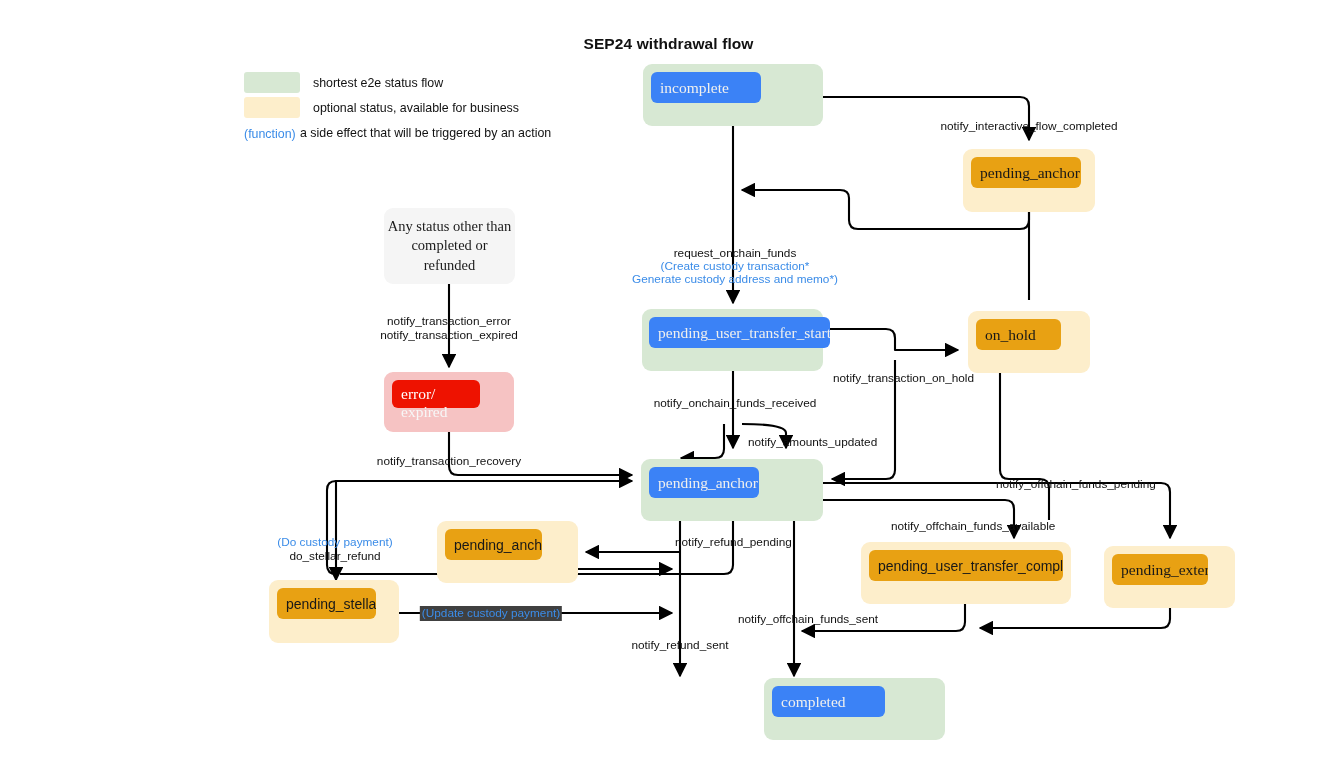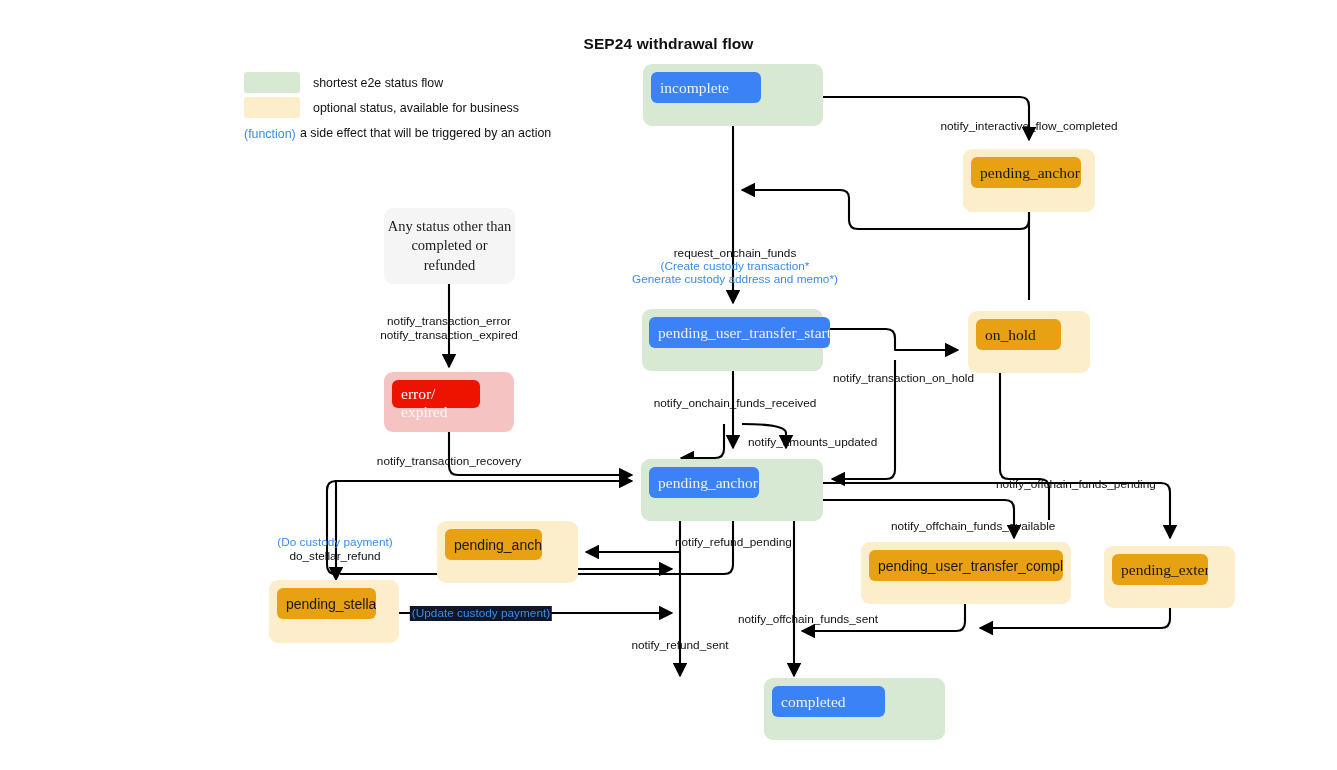--- a/index.html
+++ b/index.html
@@ -200,19 +200,19 @@
 
   <div class="elabel" style="left:996px;top:477px;">notify_offchain_funds_pending</div>
 
   <div class="elabel" style="left:891px;top:519px;">notify_offchain_funds_available</div>
 
   <div class="elabel" style="left:675px;top:535px;">notify_refund_pending</div>
 
   <div class="elabel c" style="left:335px;top:521px;margin-top:28px;">do_stellar_refund</div>
   <div class="elabel c fn" style="left:335px;top:535px;color:#3b8ce8;">(Do custody payment)</div>
 
-  <div class="elabel c fn" style="left:481px;top:606px;color:#3b8ce8;background:#0f172a;padding:0 2px;">(Update custody payment)</div>
+  <div class="elabel c fn" style="left:491px;top:606px;color:#3b8ce8;background:#404040;padding:0 2px;">(Update custody payment)</div>
 
   <div class="elabel c" style="left:680px;top:638px;">notify_refund_sent</div>
 
   <div class="elabel c" style="left:808px;top:612px;">notify_offchain_funds_sent</div>
 
 </div>
 
 </body></html>

